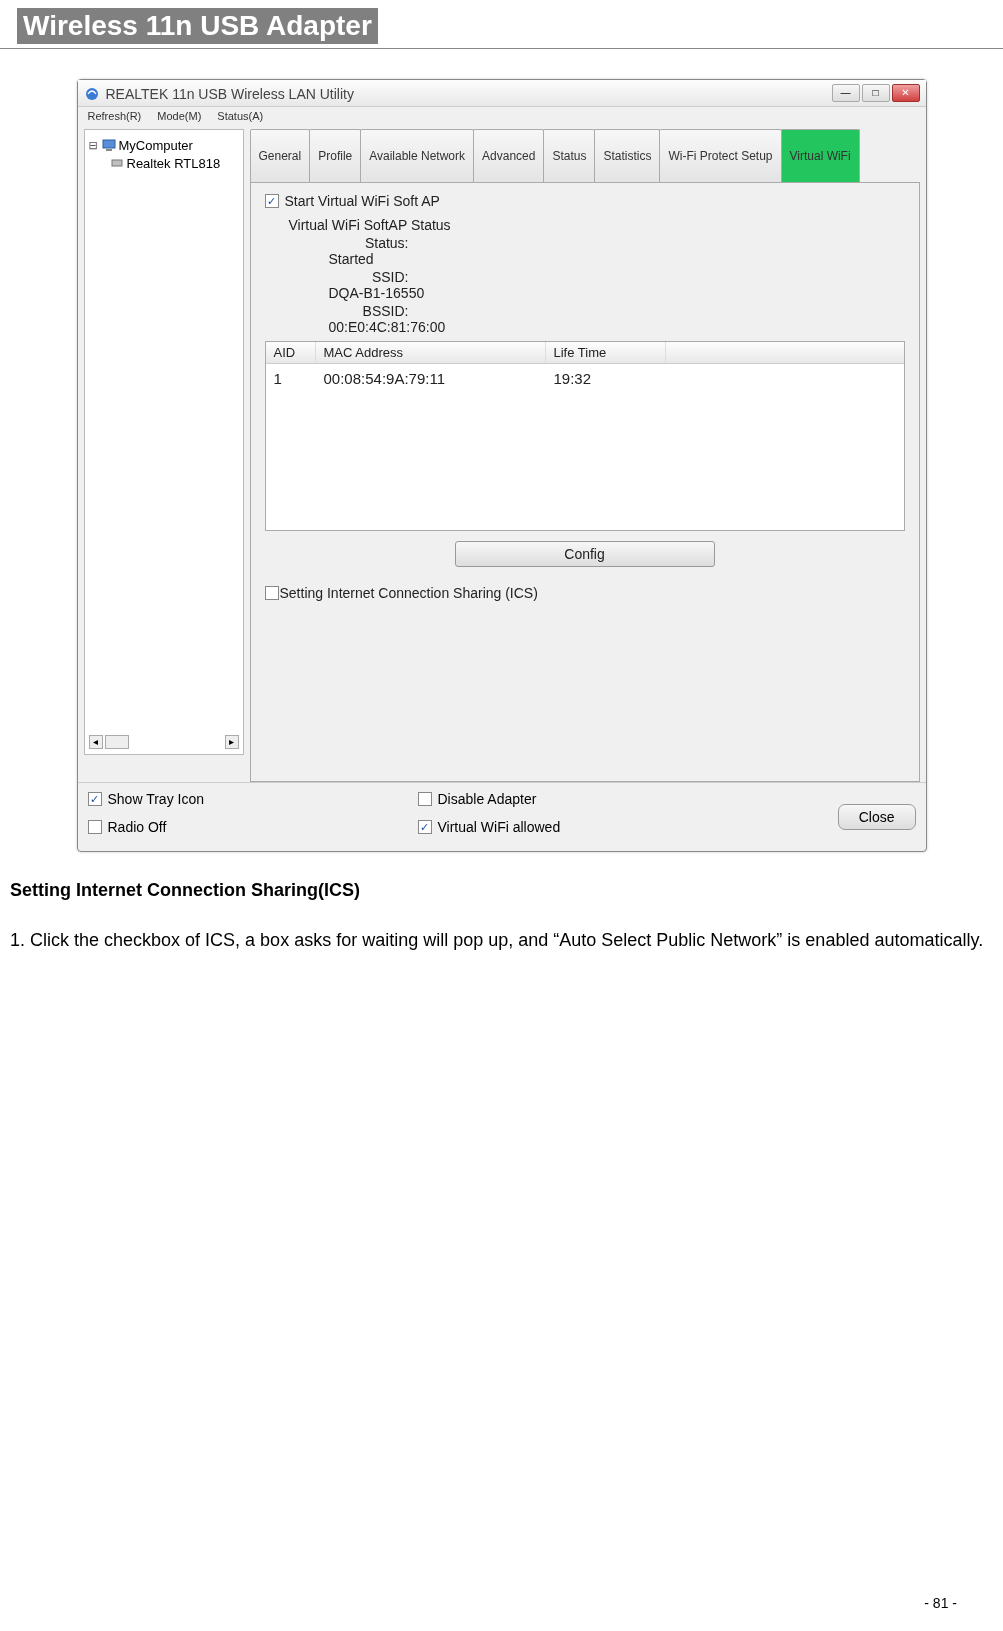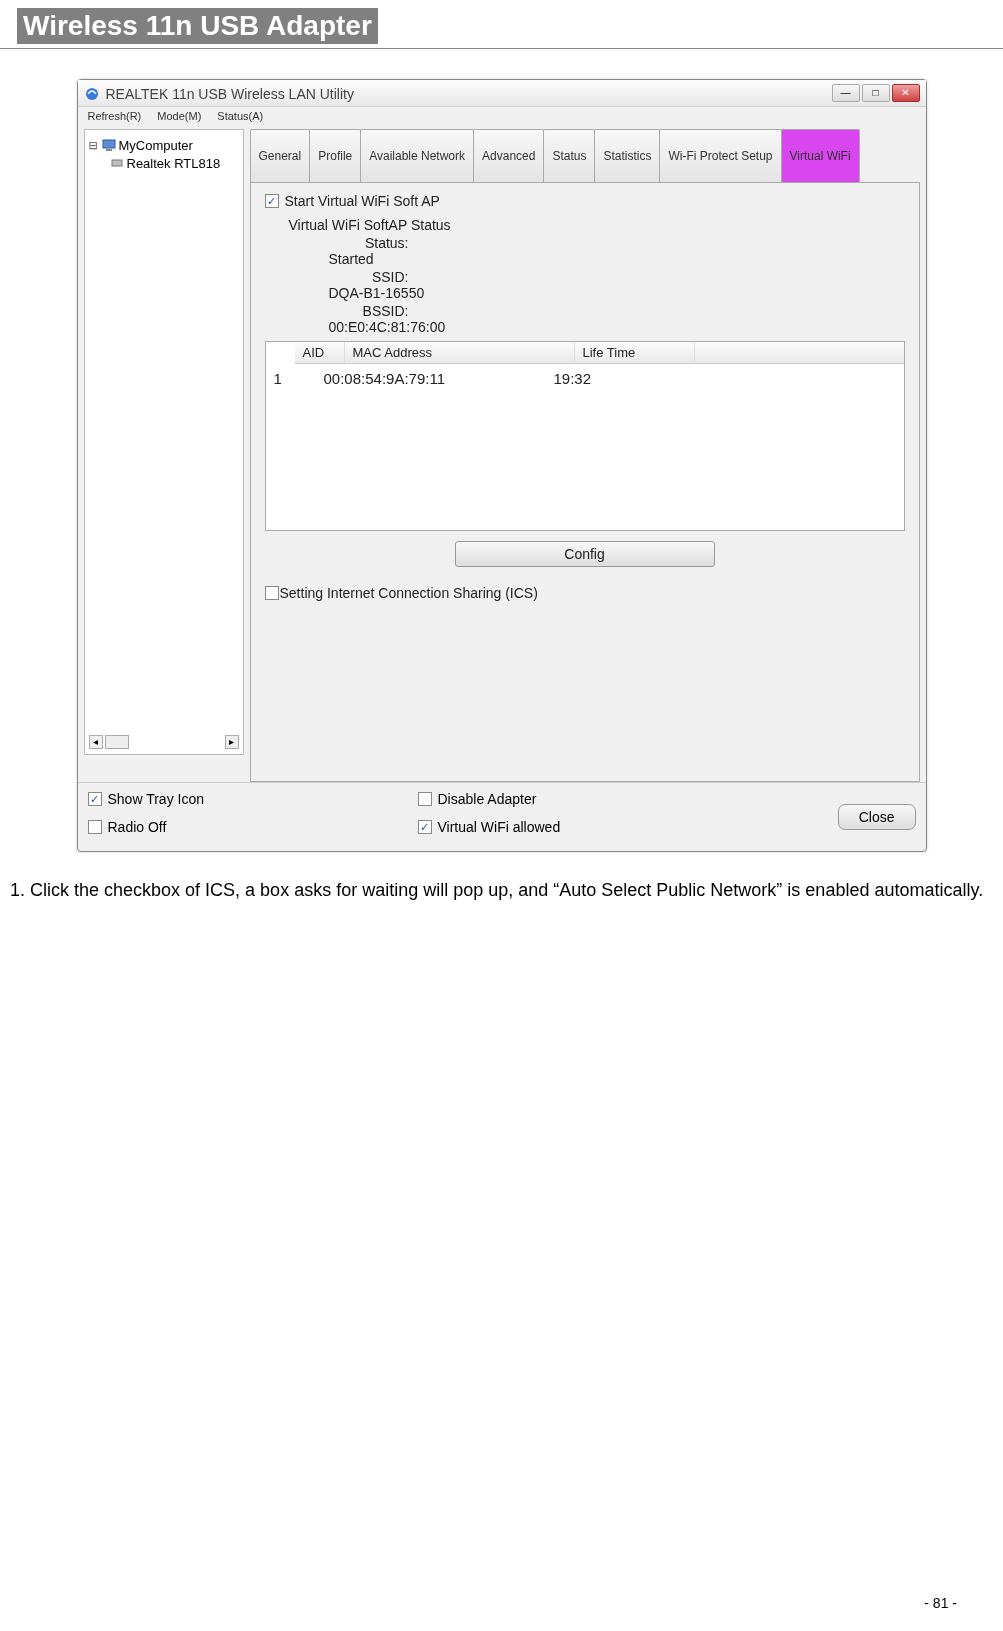--- a/index.html
+++ b/index.html
@@ -29,35 +29,35 @@
     .tree-icon { width: 16px; height: 16px; display:inline-block; }
     .tree-scroll { position: absolute; bottom: 4px; left: 4px; right: 4px; height: 16px; display:flex; align-items:center; }
     .tree-scroll .arrow { width: 14px; height: 14px; border: 1px solid #aaa; background: #eee; font-size: 10px; text-align: center; line-height: 12px; }
     .tree-scroll .thumb { width: 24px; height: 14px; border: 1px solid #aaa; background: #eee; margin: 0 2px; }
     .tree-scroll .track { flex:1; }
     
     .right-panel { flex: 1; margin-left: 6px; }
     
     .tabstrip { display: flex; font-size: 12px; }
     .tab { padding: 19px 8px; background: linear-gradient(#f7f7f7, #e4e4e4); border: 1px solid #aaa; border-bottom: none; border-radius: 2px 2px 0 0; margin-right: -1px; color: #333; }
-    .tab.active { background: #d946ef; position: relative; z-index: 2; }
+    .tab.active { background: #22c55e; position: relative; z-index: 2; }
     
     .tabcontent { background: #f0f0f0; border: 1px solid #aaa; height: 600px; padding: 10px 14px; font-size: 14px; color: #222; }
     
     .chk-row { display: flex; align-items: center; gap: 6px; margin-bottom: 8px; }
     .chk { width: 14px; height: 14px; border: 1px solid #888; background: #fff; display: inline-flex; align-items: center; justify-content: center; font-size: 11px; color: #1a4fa0; }
     
     .status-block { margin-left: 24px; margin-bottom: 6px; }
     .status-line { display: flex; margin: 2px 0; font-size: 14px; flex-direction: column; }
     .status-label { width: 80px; text-align: right; margin-right: 16px; }
     .status-val { }
     
     .assoc-title { margin-left: 24px; margin-bottom: 4px; }
     .assoc-table { background: #fff; border: 1px solid #aaa; height: 190px; margin-bottom: 10px; }
-    .assoc-head { display: flex; background: linear-gradient(#fdfdfd, #e8e8e8); border-bottom: 1px solid #ccc; font-size: 13px; margin-left: 29px; }
+    .assoc-head { display: flex; background: linear-gradient(#fdfdfd, #e8e8e8); border-bottom: 1px solid #ccc; font-size: 13px; }
     .assoc-head div { padding: 3px 8px; border-right: 1px solid #ddd; }
     .assoc-row { display: flex; font-size: 15px; padding: 4px 0; }
     .assoc-row div { padding: 2px 8px; }
     .col-aid { width: 50px; }
     .col-mac { width: 230px; }
     .col-life { width: 120px; }
     
     .config-btn { display: block; width: 260px; margin: 0 auto; padding: 4px 0; text-align: center; background: linear-gradient(#f7f7f7, #ddd); border: 1px solid #999; border-radius: 3px; font-size: 14px; }
     
     .ics-row { margin-top: 18px; display:flex; align-items:center; gap:1px; }
@@ -211,16 +211,17 @@
         <span>Virtual WiFi allowed</span>
       </div>
     </div>
     <div>
       <div class="close-btn">Close</div>
     </div>
   </div>
 </div>
 
 <div class="doc-text">
+  <div class="doc-heading">Setting Internet Connection Sharing(ICS)</div>
   <div>1. Click the checkbox of ICS, a box asks for waiting will pop up, and “Auto Select Public Network” is enabled automatically.</div>
 </div>
 
 <div class="page-num">- 81 -</div>
 
 </body></html>

